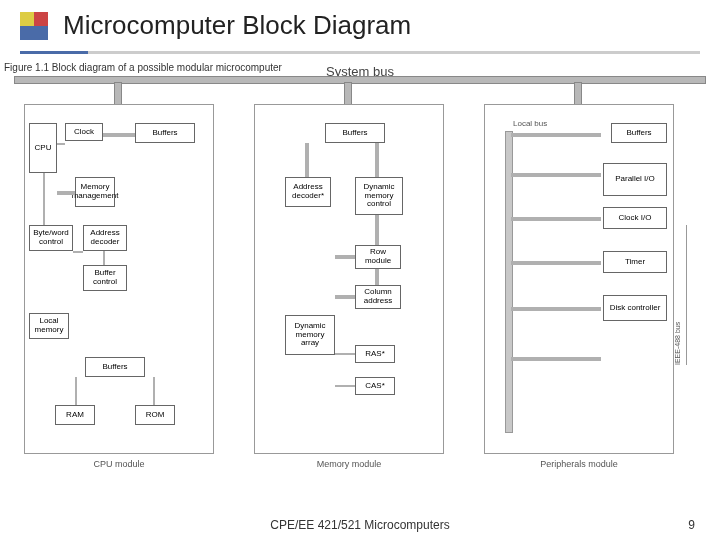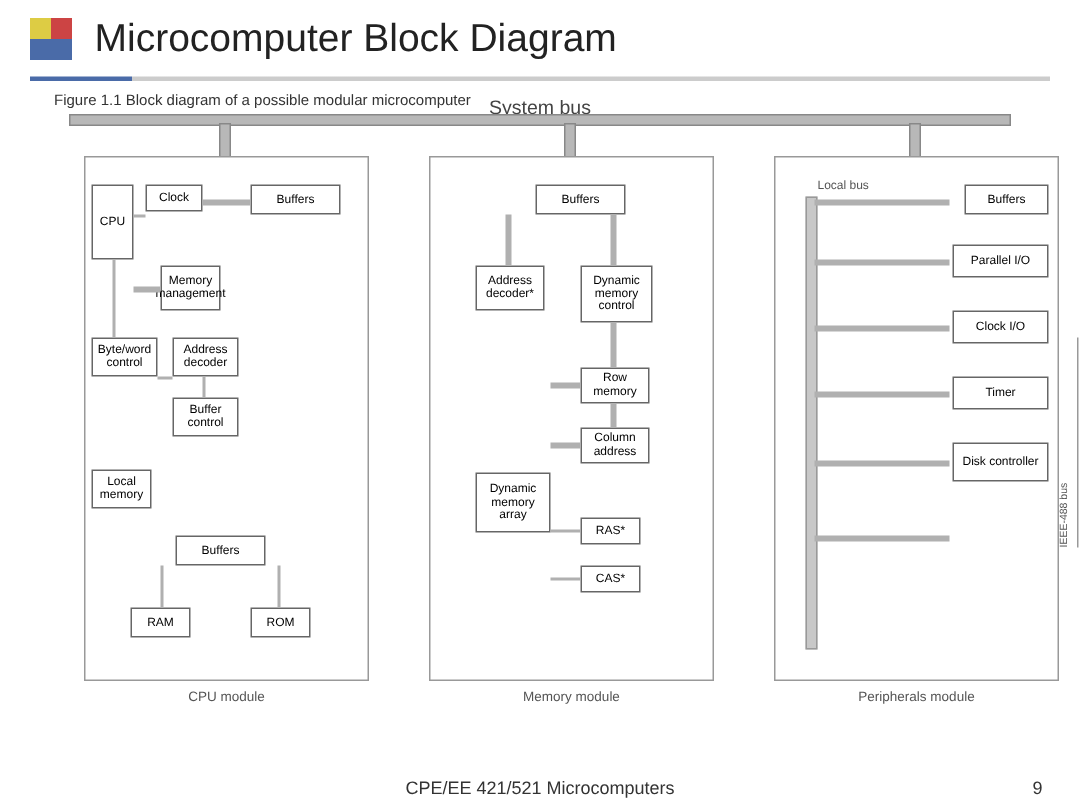--- a/index.html
+++ b/index.html
@@ -5,21 +5,21 @@
 body{margin:0;font-family:Arial,sans-serif;background:#fff;width:720px;height:540px;position:relative;overflow:hidden}
 .title-bar{display:flex;align-items:center;padding:10px 20px}
 .logo{width:28px;height:28px;position:relative;margin-right:15px}
 .logo .sq{position:absolute;width:14px;height:14px}
 .logo .r{background:#c44;top:0;left:14px}
 .logo .b1{background:#4a6ba8;top:14px;left:0}
 .logo .b2{background:#4a6ba8;top:14px;left:14px}
 .logo .y{background:#dc4;top:0;left:0}
 .title{font-size:26px;font-weight:normal;color:#222}
 .underline{height:3px;background:linear-gradient(90deg,#4a6ba8 0 10%,#ccc 10% 100%);margin:0 20px 8px 20px}
-.diagram{position:relative;margin:0 36px;height:420px}
+.diagram{position:relative;margin:0 4px;height:420px}
 .figcap{font-size:10px;color:#333;margin-bottom:4px}
 .sysbus-lbl{position:absolute;top:2px;left:50%;transform:translateX(-50%);font-size:13px;color:#444}
 .sysbus{position:absolute;top:14px;left:10px;right:10px;height:6px;background:#b8b8b8;border:1px solid #888}
 .drop{position:absolute;top:20px;width:6px;height:22px;background:#b8b8b8;border:1px solid #888}
 .module{position:absolute;top:42px;border:1px solid #999;background:#fff;height:350px;width:190px;padding:4px;box-sizing:border-box}
 .m1{left:20px}
 .m2{left:250px}
 .m3{left:480px}
 .modlbl{position:absolute;bottom:-16px;font-size:9px;color:#555;width:100%;text-align:center;left:0}
 .box{position:absolute;border:1px solid #666;background:#fff;font-size:8px;text-align:center;display:flex;align-items:center;justify-content:center;padding:1px;box-sizing:border-box;line-height:1.1}
@@ -70,41 +70,41 @@
     <div class="arrow" style="top:146px;left:78px;width:2px;height:14px"></div>
     <div class="arrow" style="top:272px;left:50px;width:2px;height:28px"></div>
     <div class="arrow" style="top:272px;left:128px;width:2px;height:28px"></div>
     <div class="modlbl">CPU module</div>
   </div>
 
   <div class="module m2">
     <div class="box" style="top:18px;left:70px;width:60px;height:20px">Buffers</div>
     <div class="box" style="top:72px;left:30px;width:46px;height:30px">Address decoder*</div>
     <div class="box" style="top:72px;left:100px;width:48px;height:38px">Dynamic memory control</div>
-    <div class="box" style="top:140px;left:100px;width:46px;height:24px">Row memory</div>
+    <div class="box" style="top:140px;left:100px;width:46px;height:24px">Row module</div>
     <div class="box" style="top:180px;left:100px;width:46px;height:24px">Column address</div>
     <div class="box" style="top:210px;left:30px;width:50px;height:40px">Dynamic memory array</div>
     <div class="box" style="top:240px;left:100px;width:40px;height:18px">RAS*</div>
     <div class="box" style="top:272px;left:100px;width:40px;height:18px">CAS*</div>
     <div class="arrow" style="top:38px;left:50px;width:4px;height:34px"></div>
     <div class="arrow" style="top:38px;left:120px;width:4px;height:34px"></div>
     <div class="arrow" style="top:110px;left:120px;width:4px;height:30px"></div>
     <div class="arrow" style="top:164px;left:120px;width:4px;height:16px"></div>
     <div class="arrow" style="top:150px;left:80px;width:20px;height:4px"></div>
     <div class="arrow" style="top:190px;left:80px;width:20px;height:4px"></div>
     <div class="arrow" style="top:248px;left:80px;width:20px;height:2px"></div>
     <div class="arrow" style="top:280px;left:80px;width:20px;height:2px"></div>
     <div class="modlbl">Memory module</div>
   </div>
 
   <div class="module m3">
     <div style="position:absolute;top:14px;left:28px;font-size:8px;color:#555">Local bus</div>
     <div class="lbus" style="top:26px;left:20px;width:6px;height:300px"></div>
     <div class="box" style="top:18px;right:6px;width:56px;height:20px">Buffers</div>
-    <div class="box" style="top:58px;right:6px;width:64px;height:22px">Parallel I/O</div>
+    <div class="box" style="top:58px;right:6px;width:64px;height:33px">Parallel I/O</div>
     <div class="box" style="top:102px;right:6px;width:64px;height:22px">Clock I/O</div>
     <div class="box" style="top:146px;right:6px;width:64px;height:22px">Timer</div>
     <div class="box" style="top:190px;right:6px;width:64px;height:26px">Disk controller</div>
     <div style="position:absolute;top:120px;right:-14px;width:10px;height:140px;font-size:7px;writing-mode:vertical-rl;transform:rotate(180deg);color:#555;border-left:1px solid #999;padding-left:2px">IEEE-488 bus</div>
     <div class="arrow" style="top:28px;left:26px;width:90px;height:4px"></div>
     <div class="arrow" style="top:68px;left:26px;width:90px;height:4px"></div>
     <div class="arrow" style="top:112px;left:26px;width:90px;height:4px"></div>
     <div class="arrow" style="top:156px;left:26px;width:90px;height:4px"></div>
     <div class="arrow" style="top:202px;left:26px;width:90px;height:4px"></div>
     <div class="arrow" style="top:252px;left:26px;width:90px;height:4px"></div>

